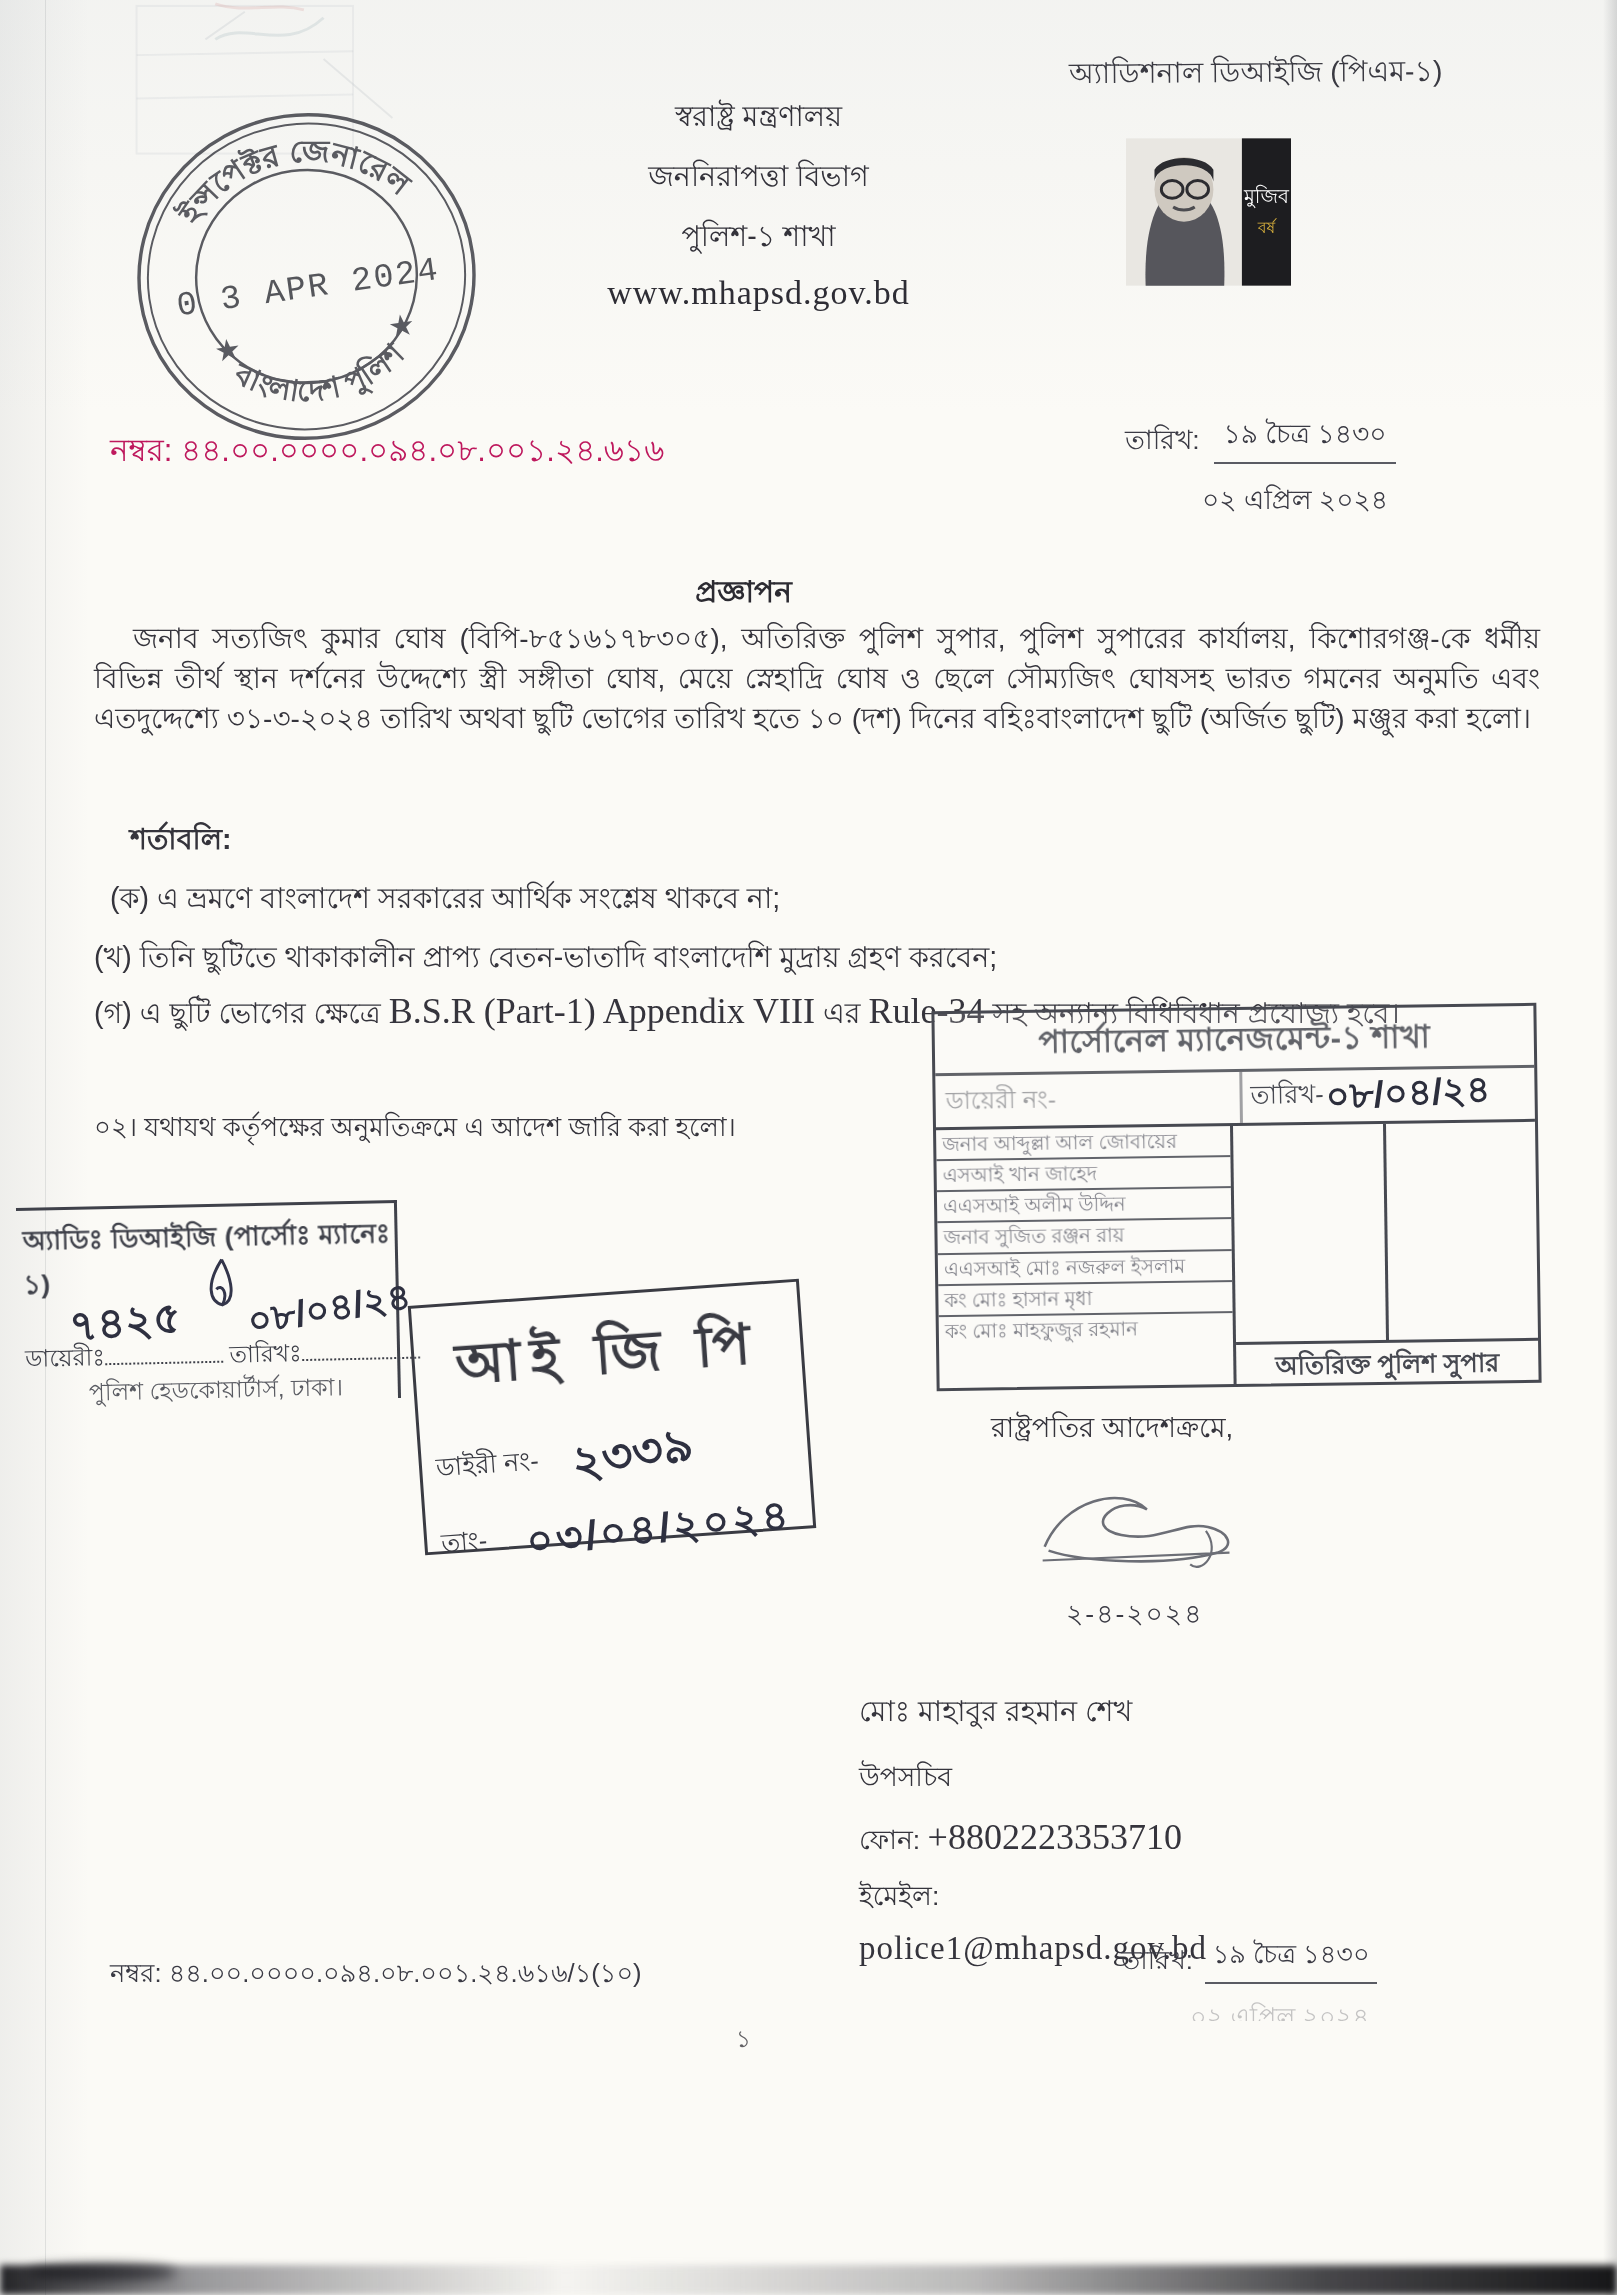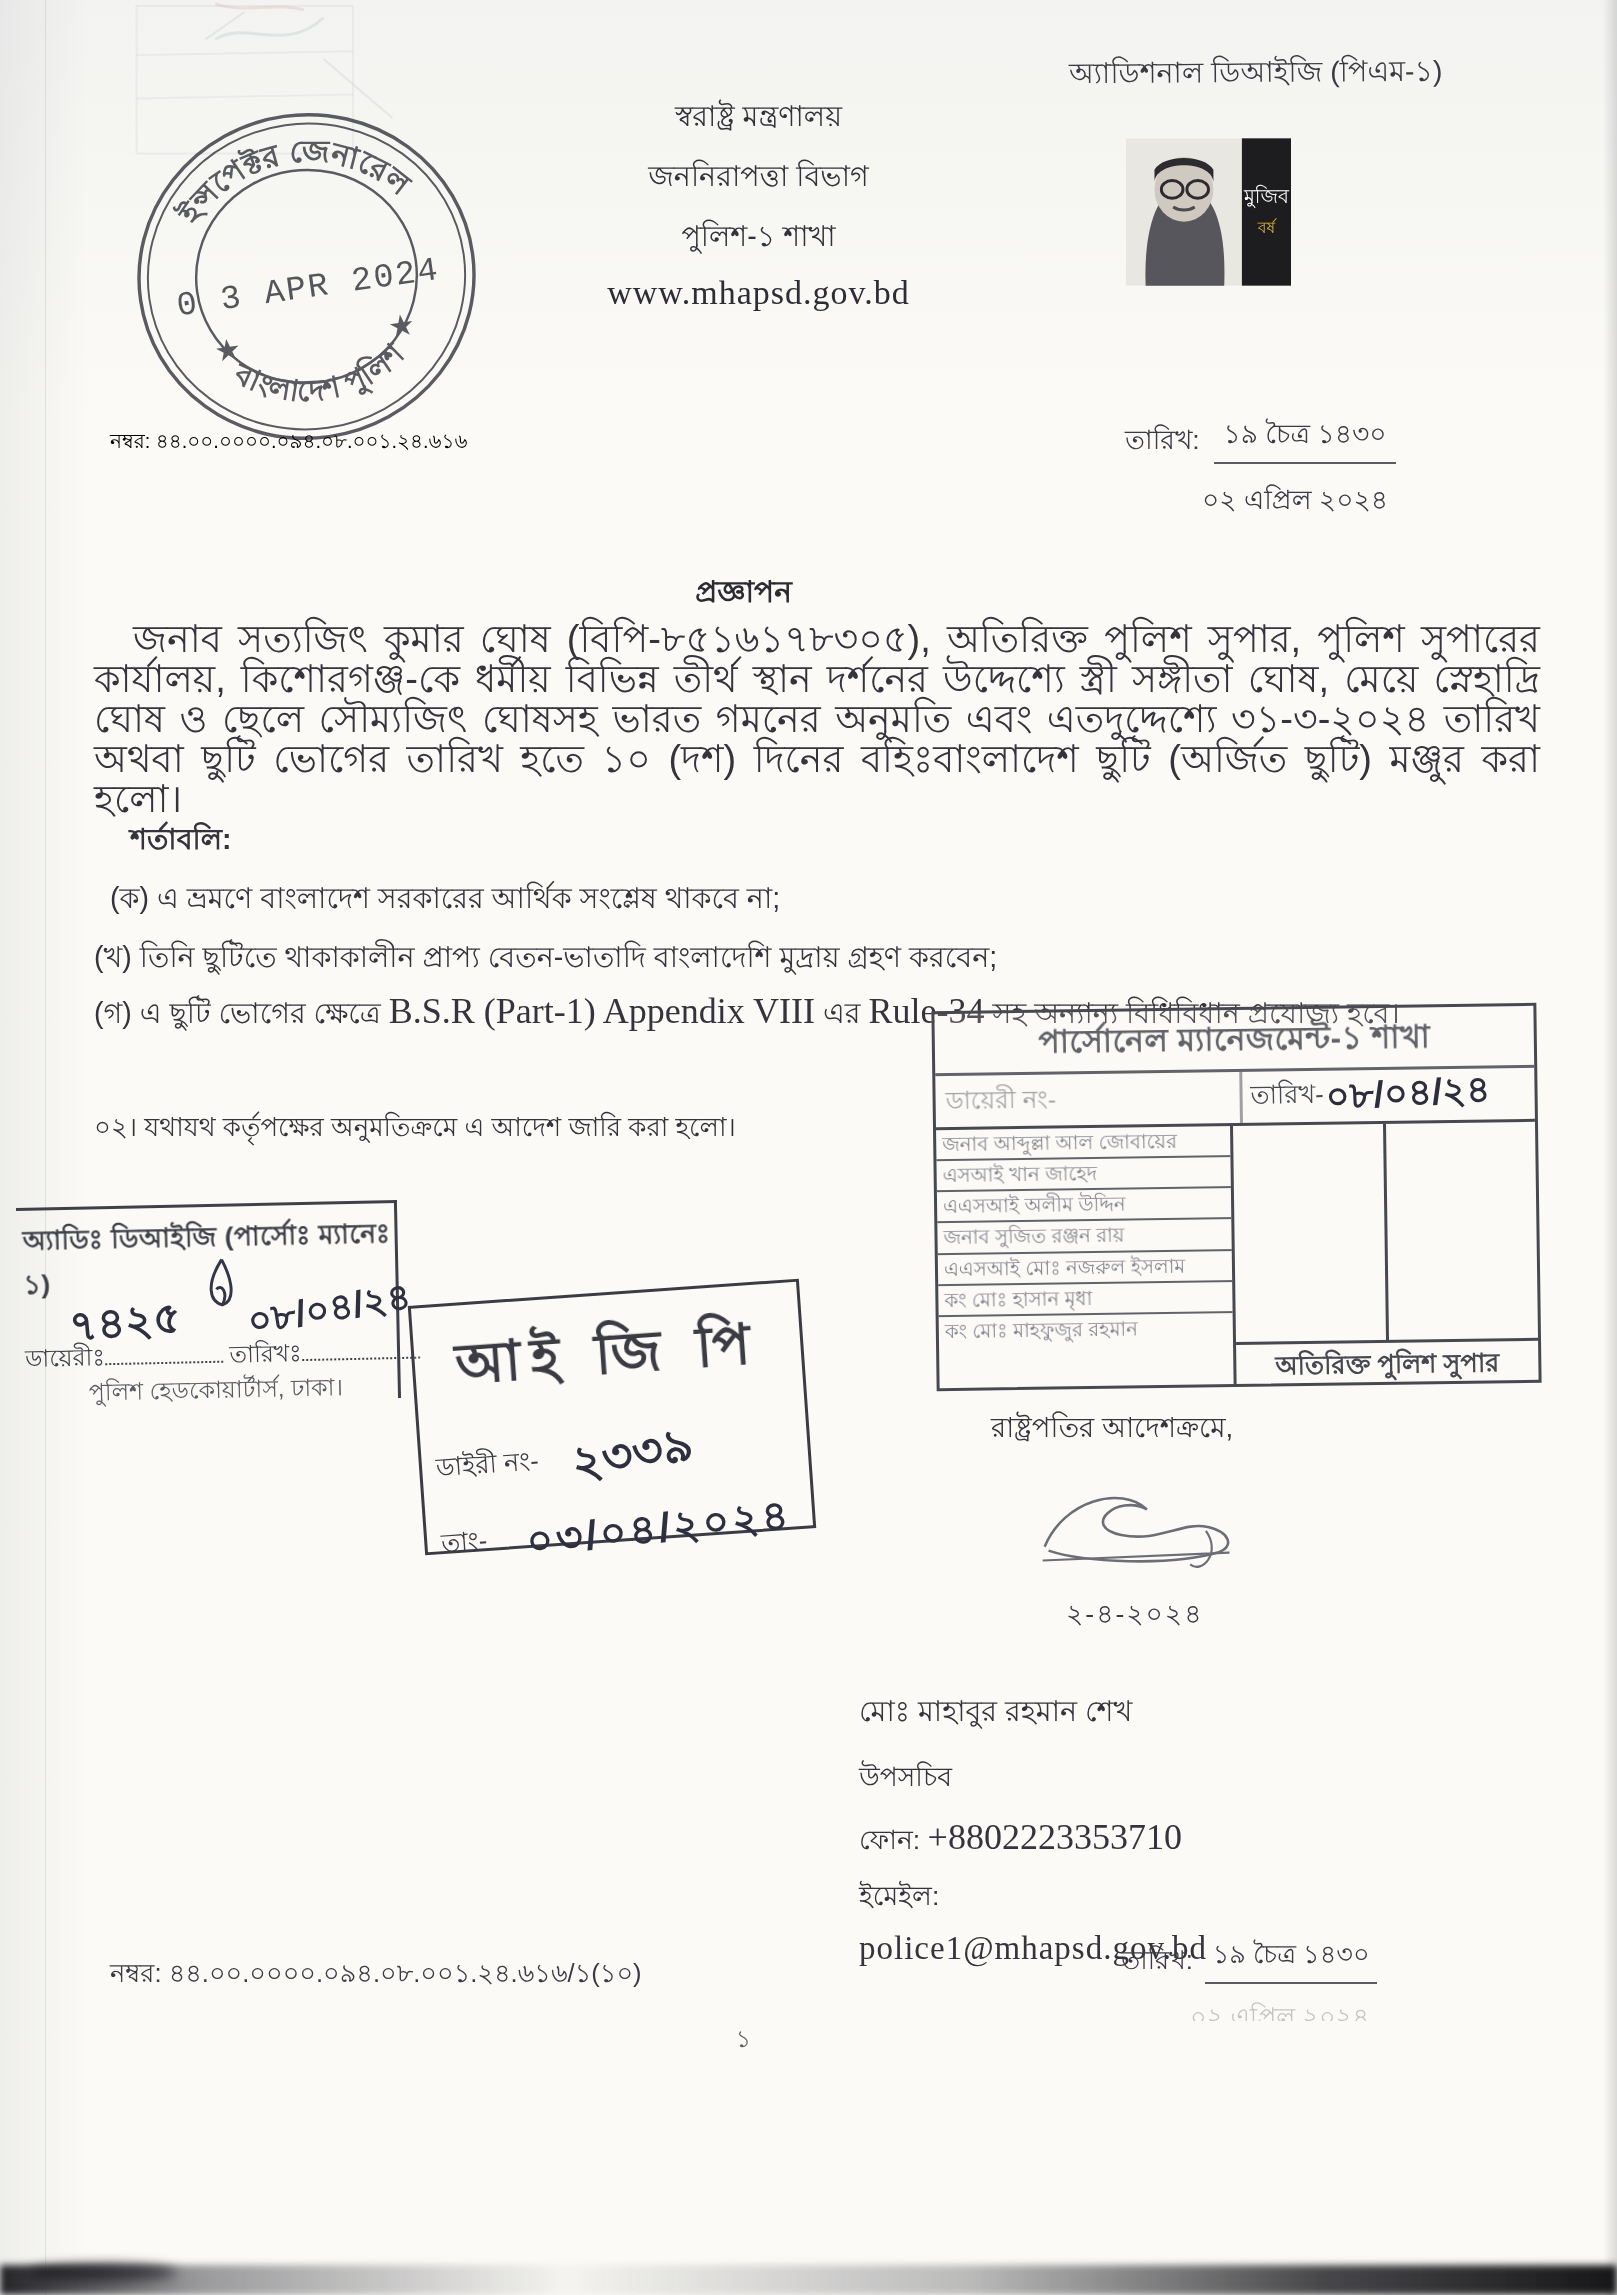--- a/index.html
+++ b/index.html
@@ -26,28 +26,28 @@
   .header-block .h-line{font-size:28.6px;margin:0 0 12.8px 0;}
   .header-block .h-site{font-size:34px;letter-spacing:1px;margin-top:5.9px;color:#2e2d35;}
 
   
   .mujib{left:1126px;top:138px;width:165px;height:148px;}
 
   
   .ig-stamp{left:126px;top:102px;width:361px;height:349px;transform:rotate(-8deg);opacity:.88;}
 
   
-  .memo-no{left:110px;top:426px;font-size:20px;color:#000000;}
+  .memo-no{left:110px;top:426px;font-size:31px;color:#be185d;}
   .date-block{left:1125px;top:414px;font-size:26.6px;color:#3a3a44;}
   .date-block .d-row{display:flex;align-items:flex-end;gap:13.8px;}
   .date-val{border-bottom:2px solid #5a5b63;padding:0 9.9px 3.9px 9.9px;}
   .date-greg{margin:15.8px 0 0 77px;}
 
   .doc-title{left:0;top:569px;width:1487px;text-align:center;font-size:29.6px;font-weight:600;color:#2c2b32;}
-  .para1{left:94px;top:619px;width:1446px;font-size:38px;line-height:40px;text-align:justify;text-indent:39px;margin:0;color:#35343c;}
+  .para1{left:94px;top:619px;width:1446px;font-size:28px;line-height:40px;text-align:justify;text-indent:39px;margin:0;color:#35343c;}
   .cond-title{left:130px;top:818px;font-size:28.6px;font-weight:600;color:#35343c;}
   .cond{left:94px;font-size:28.6px;color:#35343c;}
   .cond-a{top:877px;margin-left:16px;}
   .cond-b{top:936px;}
   .cond-c{top:989px;width:1446px;line-height:45px;}
   .cond-c .lat{font-family:"Liberation Serif","DejaVu Serif",serif;font-size:36px;}
   .para2{left:94px;top:1107px;font-size:26px;color:#35343c;}
 
   
   .pm-stamp{left:934px;top:1007px;width:599px;height:374px;border:3px solid #474951;transform:rotate(-.8deg);color:#474951;background:rgba(255,255,255,.15);}

